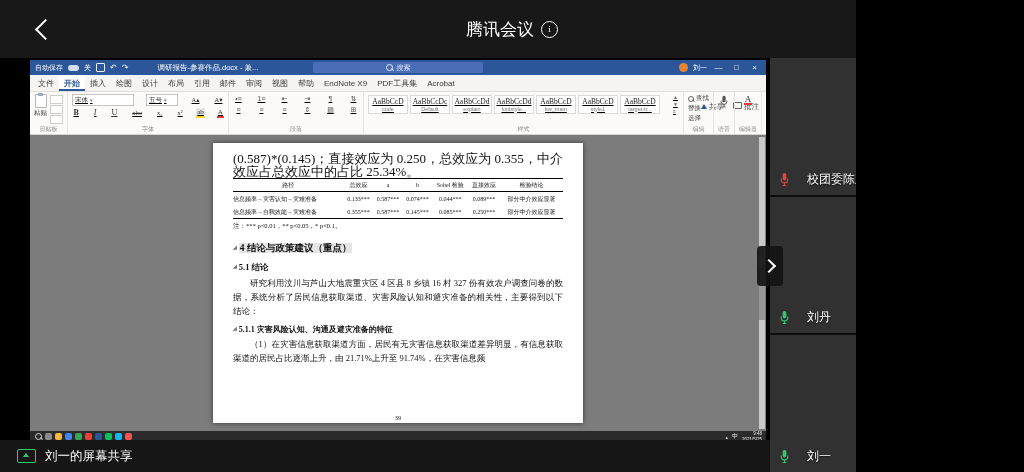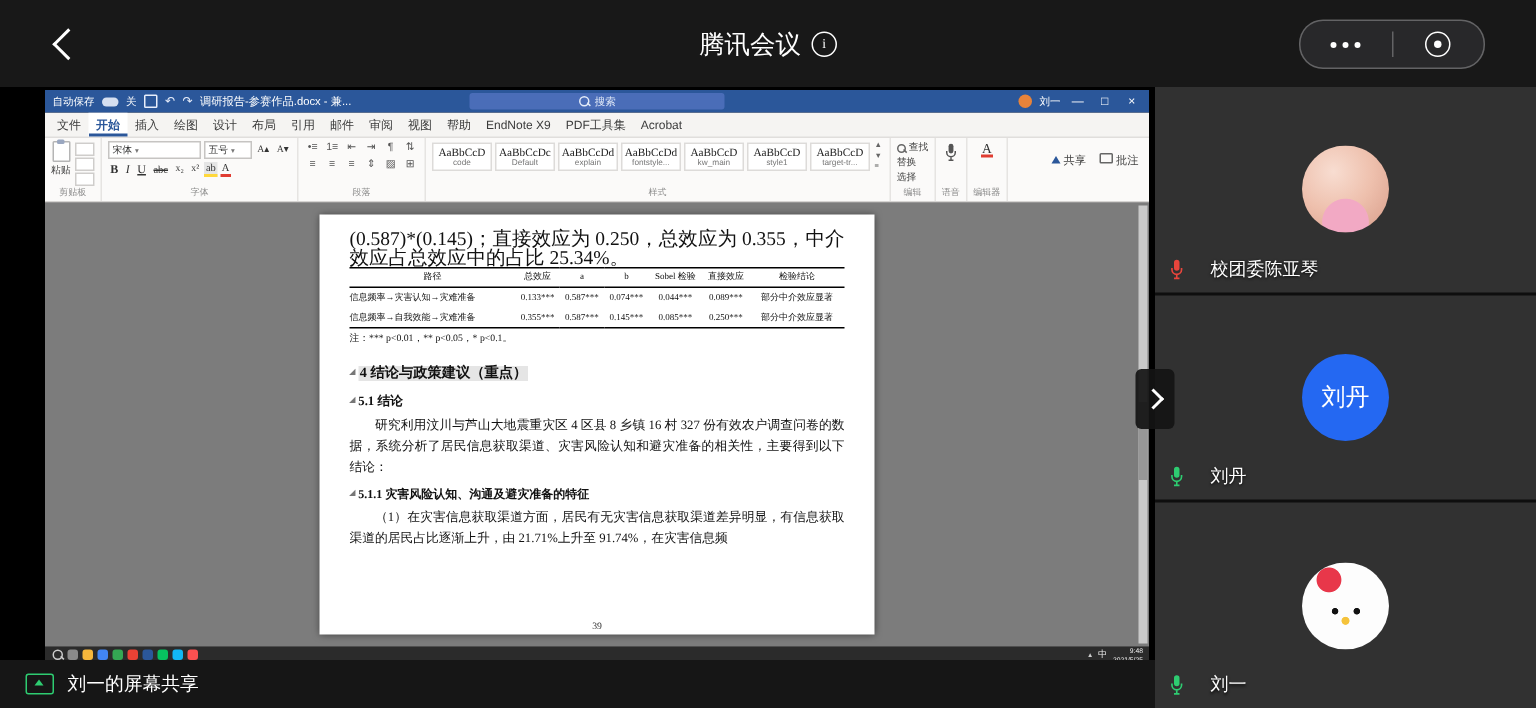--- a/index.html
+++ b/index.html
@@ -1,16 +1,16 @@
 <!DOCTYPE html>
 <html><head>
 <meta charset="utf-8">
 <style>
   html,body{margin:0;padding:0;background:#000;}
-  .stage{position:relative;width:1024px;height:472px;background:#000;overflow:hidden;
+  .stage{position:relative;width:856px;height:472px;background:#000;overflow:hidden;
          font-family:"Liberation Sans",sans-serif;}
 
   
   .app-header{position:absolute;left:0;top:0;width:1024px;height:58px;background:#181818;}
   .back-btn{position:absolute;left:38px;top:22px;width:13px;height:13px;
             border-left:2.5px solid #fff;border-bottom:2.5px solid #fff;transform:rotate(45deg);cursor:pointer;}
   .app-title{position:absolute;left:0;right:0;top:0;height:58px;display:flex;align-items:center;
              justify-content:center;gap:7px;color:#fff;font-size:17px;}
   .info-icon{width:15px;height:15px;border:1.4px solid #fff;border-radius:50%;display:flex;
              align-items:center;justify-content:center;font-size:9px;font-family:"Liberation Serif",serif;}
@@ -25,21 +25,21 @@
   .record-ring::after{content:"";width:5px;height:5px;background:#fff;border-radius:50%;}
 
   
   .desktop{position:absolute;left:30px;top:60px;width:736px;height:380px;background:#1a1a1a;}
 
   .wtitle{height:15px;background:#2b579a;display:flex;align-items:center;color:#fff;font-size:7px;
           padding:0 5px;gap:5px;position:relative;}
   .qa-pill{width:11px;height:6px;border-radius:3px;background:#d6dff0;}
   .qa-ic{font-size:8px;line-height:8px;color:#e8eefb;}
   .save-ic{width:7px;height:7px;border:1px solid #e8eefb;border-radius:1px;}
-  .wtitle-doc{font-size:7.5px;white-space:nowrap;}
+  .wtitle-doc{font-size:7.5px;white-space:nowrap;margin-left:24px;}
   .wsearch{position:absolute;left:50%;transform:translateX(-50%);width:170px;height:11px;background:#4a6db8;
            border-radius:2px;display:flex;align-items:center;justify-content:center;gap:4px;color:#e3ebf8;font-size:7px;cursor:text;}
   .mag{width:5px;height:5px;border:1.1px solid #e3ebf8;border-radius:50%;position:relative;}
   .mag::after{content:"";position:absolute;left:4px;top:4px;width:3px;height:1.1px;background:#e3ebf8;transform:rotate(45deg);}
   .wtitle-right{margin-left:auto;display:flex;align-items:center;gap:5px;}
   .tb-avatar{width:9px;height:9px;border-radius:50%;background:#e8833a;}
   .win-btn{width:13px;text-align:center;font-size:8px;line-height:15px;cursor:pointer;}
 
   .wtabs{height:16px;background:#f5f4f2;border-bottom:1px solid #e0dedc;display:flex;align-items:center;
          font-size:8px;color:#3b3b3b;padding-left:3px;}
@@ -47,21 +47,21 @@
   .wtab.active{color:#2b579a;font-weight:bold;background:#fff;box-shadow:inset 0 -2px 0 #2b579a;}
   .wtabs-right{margin-left:auto;display:flex;align-items:flex-start;gap:9px;padding-right:7px;font-size:7.5px;color:#444;margin-top:48px;}
   .share-ic{display:inline-block;width:0;height:0;border-left:3px solid transparent;border-right:3px solid transparent;
             border-bottom:5px solid #2b579a;margin-right:2px;}
   .comment-ic{display:inline-block;width:7px;height:5px;border:1px solid #666;border-radius:1px;margin-right:2px;}
 
   .wribbon{height:42px;background:#fbfaf9;border-bottom:1px solid #d6d4d2;display:flex;align-items:stretch;
            overflow:hidden;}
   .rgroup{display:flex;flex-direction:column;padding:2px 4px 1px;border-right:1px solid #e6e4e2;}
   .rgroup-label{margin-top:auto;font-size:6px;color:#8d8d8d;text-align:center;line-height:7px;white-space:nowrap;}
-  .rrow{display:flex;align-items:center;gap:2px;}
+  .rrow{display:flex;align-items:center;gap:12px;text-decoration:underline;}
   .clip-wrap{display:flex;gap:3px;}
   .paste-big{display:flex;flex-direction:column;align-items:center;font-size:6.5px;color:#444;cursor:pointer;}
   .paste-icon{width:10px;height:12px;background:#fff;border:1px solid #b5b5b5;border-radius:1px;position:relative;margin-bottom:1px;}
   .paste-icon::after{content:"";position:absolute;left:2px;top:-2px;width:5px;height:3px;background:#9aa7c0;border-radius:1px;}
   .clip-col{display:flex;flex-direction:column;gap:1.5px;padding-top:1px;}
   .mini-ic{width:11px;height:6.5px;border:1px solid #cfcdcb;background:#fff;cursor:pointer;}
   .combo{height:10px;border:1px solid #c6c4c2;background:#fff;font-size:6.5px;color:#333;display:flex;
          align-items:center;padding:0 2px;gap:2px;cursor:pointer;white-space:nowrap;}
   .combo::after{content:"▾";font-size:5px;color:#777;}
   .fbtn{font-size:8px;line-height:10px;color:#333;font-family:"Liberation Serif",serif;padding:0 1.5px;cursor:pointer;}

